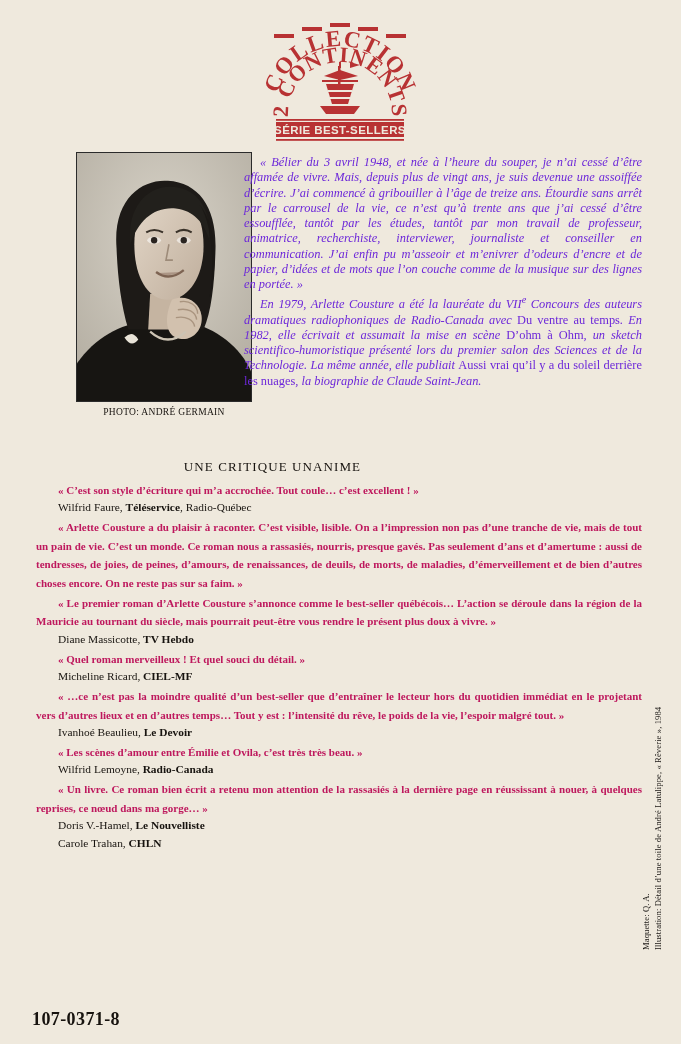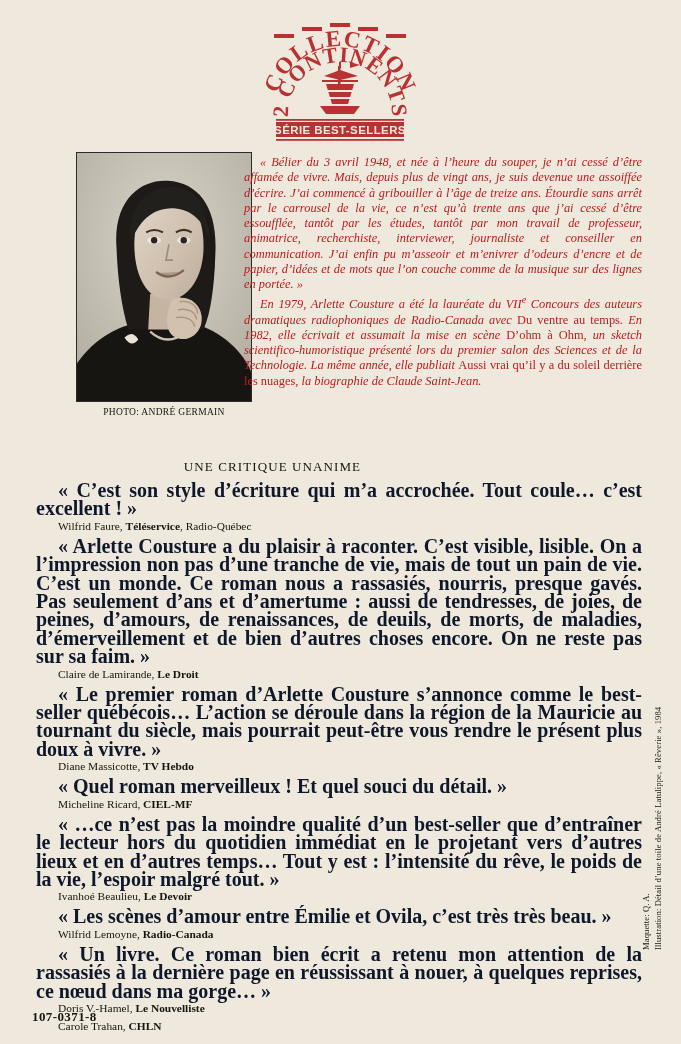--- a/index.html
+++ b/index.html
@@ -59,21 +59,21 @@
   
   .bio {
     position: absolute;
     left: 244px;
     top: 155px;
     width: 398px;
     font-style: italic;
     font-size: 12.4px;
     line-height: 15.25px;
     text-align: justify;
-    color: #b91c1c;
+    color: #6d28d9;
     font-family: "Liberation Serif", serif;
   }
   .bio p { margin: 0; text-indent: 16px; }
   .bio .roman { font-style: normal; }
 
   
   .critique-heading {
     position: absolute;
     left: 0;
     top: 459px;
@@ -87,25 +87,25 @@
 
   
   .quotes {
     position: absolute;
     left: 36px;
     top: 481px;
     width: 606px;
   }
   .quote-text {
     font-weight: bold;
-    font-size: 20px;
+    font-size: 11px;
     line-height: 18.4px;
     text-align: justify;
     text-indent: 22px;
-    color: #0f172a;
+    color: #be185d;
     margin: 0;
     font-family: "Liberation Serif", serif;
   }
   .quote-src {
     font-size: 11.4px;
     line-height: 14px;
     margin: 1px 0 4px 22px;
     color: #17130f;
     font-family: "Liberation Serif", serif;
   }
@@ -132,21 +132,21 @@
     letter-spacing: 0.1px;
   }
   .vline.l1 { left: 8px; }
   .vline.l2 { left: 20px; }
 
   
   .bottom-code {
     position: absolute;
     left: 32px;
     top: 1009px;
-    font-size: 13px;
+    font-size: 18px;
     font-weight: bold;
     letter-spacing: 0.4px;
     color: #17130f;
     font-family: "Liberation Serif", serif;
   }
 </style>
 </head>
 <body>
 
 <div class="page">
@@ -256,21 +256,20 @@
 
   <div class="quotes">
 
     <div class="quote-block">
       <p class="quote-text">« C’est son style d’écriture qui m’a accrochée. Tout coule… c’est excellent ! »</p>
       <div class="quote-src"><span>Wilfrid Faure, </span><b>Téléservice</b><span>, Radio-Québec</span></div>
     </div>
 
     <div class="quote-block">
       <p class="quote-text">« Arlette Cousture a du plaisir à raconter. C’est visible, lisible. On a l’impression non pas d’une tranche de vie, mais de tout un pain de vie. C’est un monde. Ce roman nous a rassasiés, nourris, presque gavés. Pas seulement d’ans et d’amertume : aussi de tendresses, de joies, de peines, d’amours, de renaissances, de deuils, de morts, de maladies, d’émerveillement et de bien d’autres choses encore. On ne reste pas sur sa faim. »</p>
-      <div class="quote-src"><span>Claire de Lamirande, </span><b>Le Droit</b><span></span></div>
     </div>
 
     <div class="quote-block">
       <p class="quote-text">« Le premier roman d’Arlette Cousture s’annonce comme le best-seller québécois… L’action se déroule dans la région de la Mauricie au tournant du siècle, mais pourrait peut-être vous rendre le présent plus doux à vivre. »</p>
       <div class="quote-src"><span>Diane Massicotte, </span><b>TV Hebdo</b><span></span></div>
     </div>
 
     <div class="quote-block">
       <p class="quote-text">« Quel roman merveilleux ! Et quel souci du détail. »</p>
       <div class="quote-src"><span>Micheline Ricard, </span><b>CIEL-MF</b><span></span></div>

